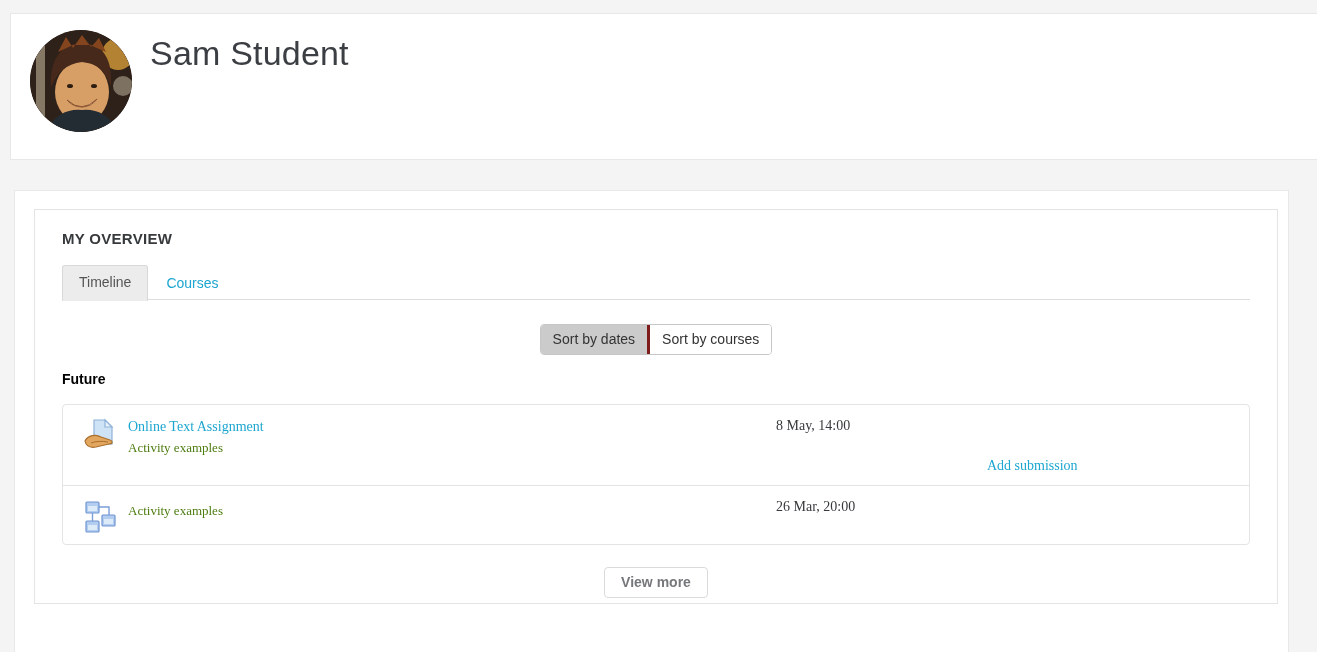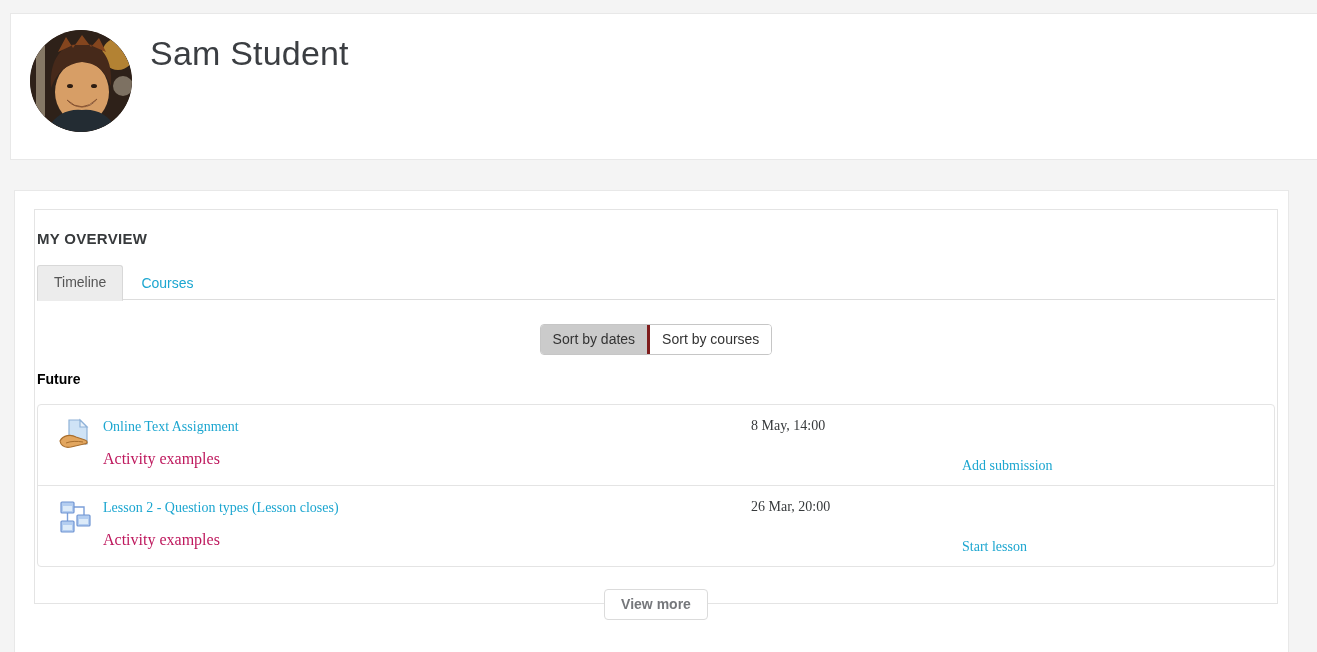--- a/index.html
+++ b/index.html
@@ -26,21 +26,21 @@
     font-size:34px; font-weight:400; color:#3b3e42; margin:0;
     letter-spacing:.2px;
   }
   
   .main-card {
     position:absolute; left:14px; top:190px; width:1275px; height:472px;
     background:#fff; border:1px solid #e8e8e8;
   }
   .inner-box {
     position:absolute; left:19px; top:18px; right:10px; height:395px;
-    border:1px solid #e4e4e4; background:#fff; padding:0 2px;
+    border:1px solid #e4e4e4; background:#fff; padding:0 27px;
   }
   .block-title {
     margin:20px 0 0; font-size:15px; font-weight:bold; color:#373a3c;
     letter-spacing:.3px;
   }
   
   .tab-bar {
     margin-top:18px; display:flex; align-items:flex-end;
     border-bottom:1px solid #ddd;
   }
@@ -68,21 +68,21 @@
   .sort-btn + .sort-btn { border-left:3px solid #7f1d1d; }
   
   .section-heading { margin:16px 0 17px; font-size:14px; font-weight:bold; color:#000000; }
   .event-list { margin-top:8px; border:1px solid #e4e4e4; border-radius:4px; }
   .event-row { display:flex; align-items:flex-start; padding:12px 15px 11px;font-family:Liberation Serif, serif; }
   .event-row + .event-row { border-top:1px solid #e4e4e4; }
   .event-icon { width:34px; height:34px; margin:1px 11px 0 5px; flex:none; }
   .event-icon svg { display:block; width:34px; height:34px; }
   .event-text { width:648px; flex:none; }
   .event-title { font-size:14px; color:#1ca6d0; text-decoration:none; }
-  .event-course { font-size:16px; color:#be185d; margin-top:15px; }
+  .event-course { font-size:13px; color:#4d7c0f; margin-top:5px; }
   .event-date { width:211px; flex:none; font-size:14px; color:#373a3c; padding-top:1px; }
   .event-action { flex:1; padding-top:1px;margin-top:38px; }
   .event-action a { font-size:14px; color:#1ca6d0; text-decoration:none; }
   
   .view-more-row { margin-top:22px; display:flex; justify-content:center; }
   .view-more {
     padding:6px 16px; font-size:14px; color:#75777b; background:#fff;
     border:1px solid #dbdbdb; border-radius:4px; font-family:inherit;
     cursor:pointer; line-height:17px;font-weight:bold;
   }
@@ -169,27 +169,23 @@
               <rect x="3" y="22" width="13" height="11" rx="1" fill="#b3cdf0" stroke="#6f94d2" stroke-width="1.2"></rect>
               <rect x="5" y="26" width="9" height="5" fill="#ddebf9"></rect>
             </g>
             <g>
               <rect x="19" y="16" width="13" height="11" rx="1" fill="#b3cdf0" stroke="#6f94d2" stroke-width="1.2"></rect>
               <rect x="21" y="20" width="9" height="5" fill="#ddebf9"></rect>
             </g>
           </svg>
         </span>
         <div class="event-text">
-          <a href="#" class="event-title">Lesson 2 - Question types (Lesson closes)</a>
           <div class="event-course">Activity examples</div>
         </div>
         <div class="event-date">26 Mar, 20:00</div>
-        <div class="event-action">
-          <a href="#">Start lesson</a>
-        </div>
       </div>
 
     </div>
 
     <div class="view-more-row">
       <button class="view-more">View more</button>
     </div>
 
   </div>
 </div>

